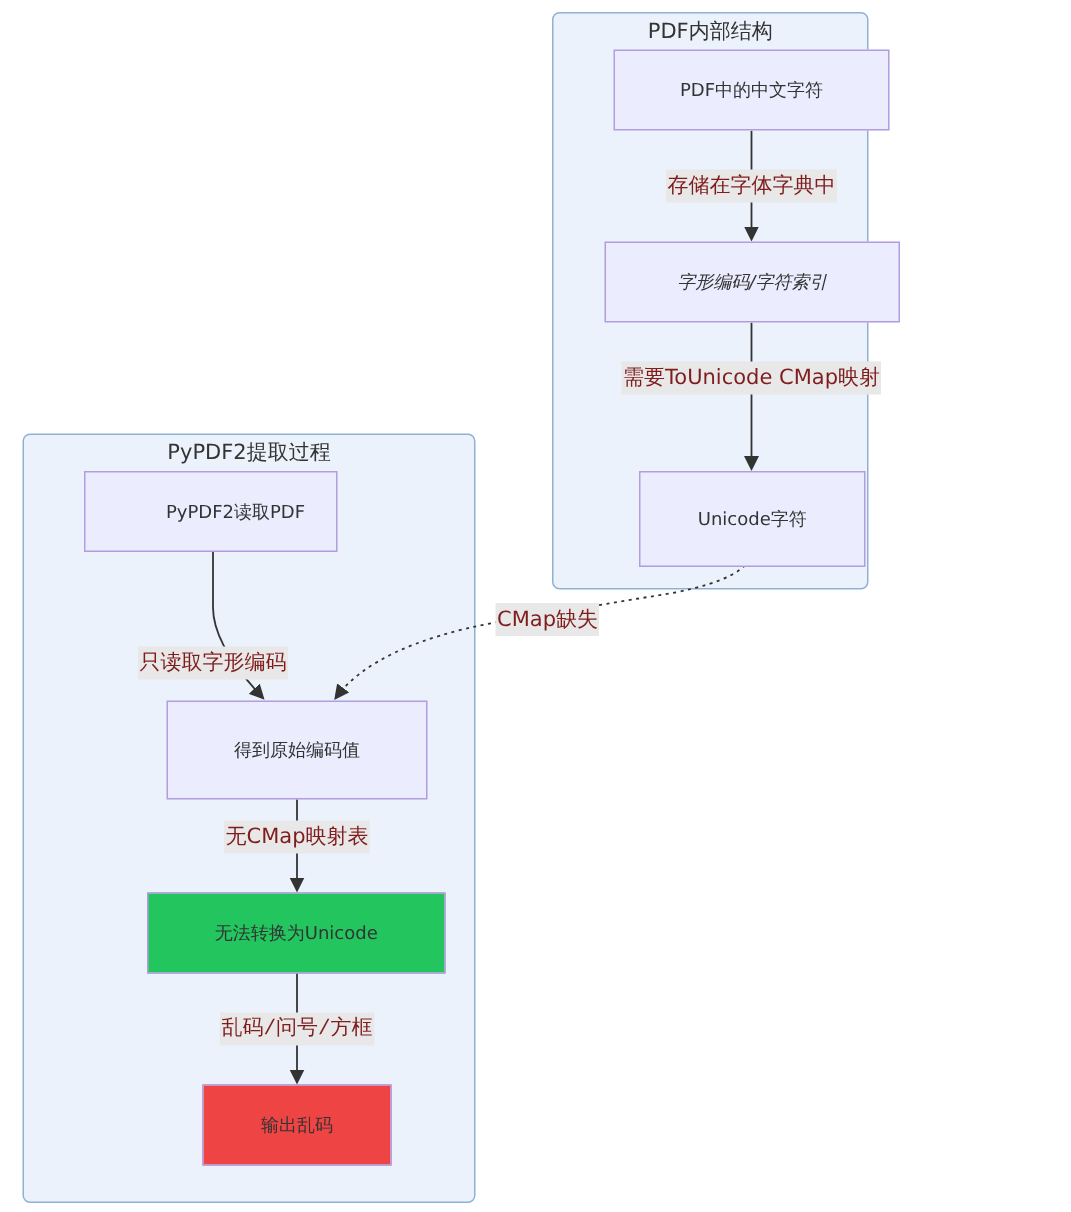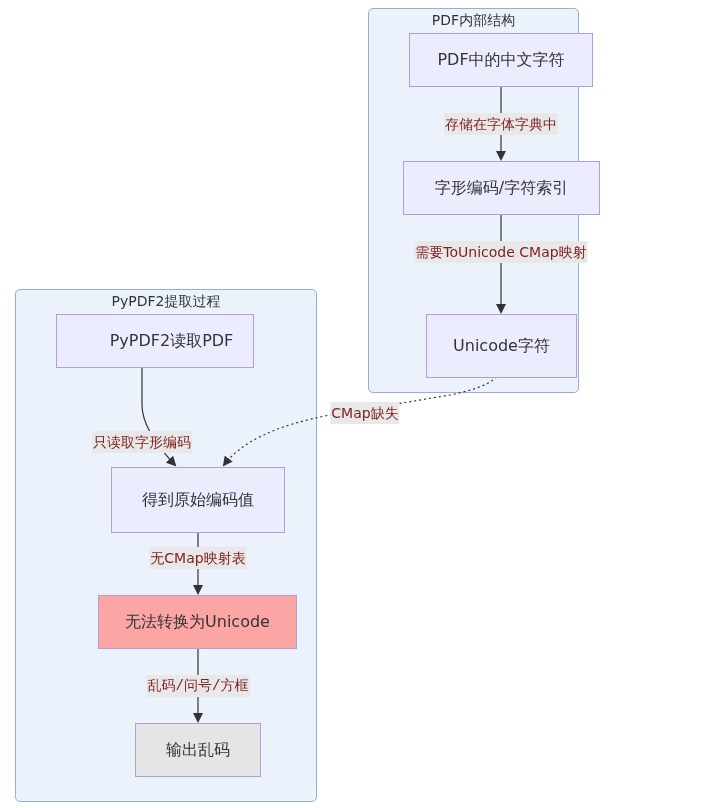--- a/index.html
+++ b/index.html
@@ -1,23 +1,23 @@
 <!DOCTYPE html>
 <html><head>
 <meta charset="utf-8">
 <style>
   html, body { margin: 0; padding: 0; background: #ffffff; }
   body { width: 714px; height: 808px; position: relative; overflow: hidden;
          font-family: "DejaVu Sans", "Liberation Sans", sans-serif; color: #333333; }
   .cluster { position: absolute; background: #ebf2fb; border: 1.5px solid #8fb2d4; border-radius: 5px; box-sizing: border-box; }
   .cluster-title { position: absolute; left: 0; right: 0; top: 3px; text-align: center; font-size: 14px; color: #333; }
   .node { position: absolute; box-sizing: border-box; border: 1.5px solid #b49ddf; background: #ececff;
-          display: flex; align-items: center; justify-content: center; font-size: 16px; color: #333; }
-  .node.warn { background: #fca5a5; text-align: right; }
-  .node.err { background: #e5e5e5; }
+          display: flex; align-items: center; justify-content: center; font-size: 12px; color: #333; }
+  .node.warn { background: #22c55e; text-align: right; }
+  .node.err { background: #ef4444; }
   .elabel { position: absolute; background: #e8e8e8; font-size: 14px; color: #7f1d1d; padding: 1px 1px; line-height: 20px; white-space: nowrap; transform: translateX(-50%); }
   svg.edges { position: absolute; left: 0; top: 0; }
 </style>
 </head>
 <body>
 
 <div class="cluster" style="left:368px; top:8px; width:211px; height:385px;">
   <div class="cluster-title">PDF内部结构</div>
 </div>
 <div class="cluster" style="left:15px; top:289px; width:302px; height:513px;">
@@ -32,23 +32,23 @@
   </defs>
   <line x1="501" y1="87" x2="501" y2="159" stroke="#333" stroke-width="1.2" marker-end="url(#arr)"></line>
   <line x1="501" y1="215" x2="501" y2="312" stroke="#333" stroke-width="1.2" marker-end="url(#arr)"></line>
   <path d="M142,368 L142,405 Q142,430 175,465" fill="none" stroke="#333" stroke-width="1.2" marker-end="url(#arr)"></path>
   <path d="M501,368 Q500,385 450,395 L330,415 Q250,430 224,465" fill="none" stroke="#333" stroke-width="1.2" stroke-dasharray="2,3" marker-end="url(#arr)"></path>
   <line x1="198" y1="521" x2="198" y2="593" stroke="#333" stroke-width="1.2" marker-end="url(#arr)"></line>
   <line x1="198" y1="649" x2="198" y2="721" stroke="#333" stroke-width="1.2" marker-end="url(#arr)"></line>
 </svg>
 
 <div class="node" style="left:409px; top:33px; width:184px; height:54px;">PDF中的中文字符</div>
-<div class="node" style="left:403px; top:161px; width:197px; height:54px;">字形编码/字符索引</div>
+<div class="node" style="left:403px; top:161px; width:197px; height:54px;font-style:italic;">字形编码/字符索引</div>
 <div class="node" style="left:426px; top:314px; width:151px; height:64px;">Unicode字符</div>
-<div class="node" style="left:56px; top:314px; width:198px; height:54px;padding-left:33px;">PyPDF2读取PDF</div>
+<div class="node" style="left:56px; top:314px; width:169px; height:54px;padding-left:33px;">PyPDF2读取PDF</div>
 <div class="node" style="left:111px; top:467px; width:174px; height:66px;text-align:right;">得到原始编码值</div>
 <div class="node warn" style="left:98px; top:595px; width:199px; height:54px;">无法转换为Unicode</div>
 <div class="node err" style="left:135px; top:723px; width:126px; height:54px;">输出乱码</div>
 
 <div class="elabel" style="left:501px; top:113px;">存储在字体字典中</div>
 <div class="elabel" style="left:501px; top:241px;">需要ToUnicode CMap映射</div>
 <div class="elabel" style="left:365px; top:402px;text-align:center;">CMap缺失</div>
 <div class="elabel" style="left:142px; top:419px;margin-top:12px;">只读取字形编码</div>
 <div class="elabel" style="left:198px; top:547px;">无CMap映射表</div>
 <div class="elabel" style="left:198px; top:675px;font-family:Liberation Mono, monospace;">乱码/问号/方框</div>

